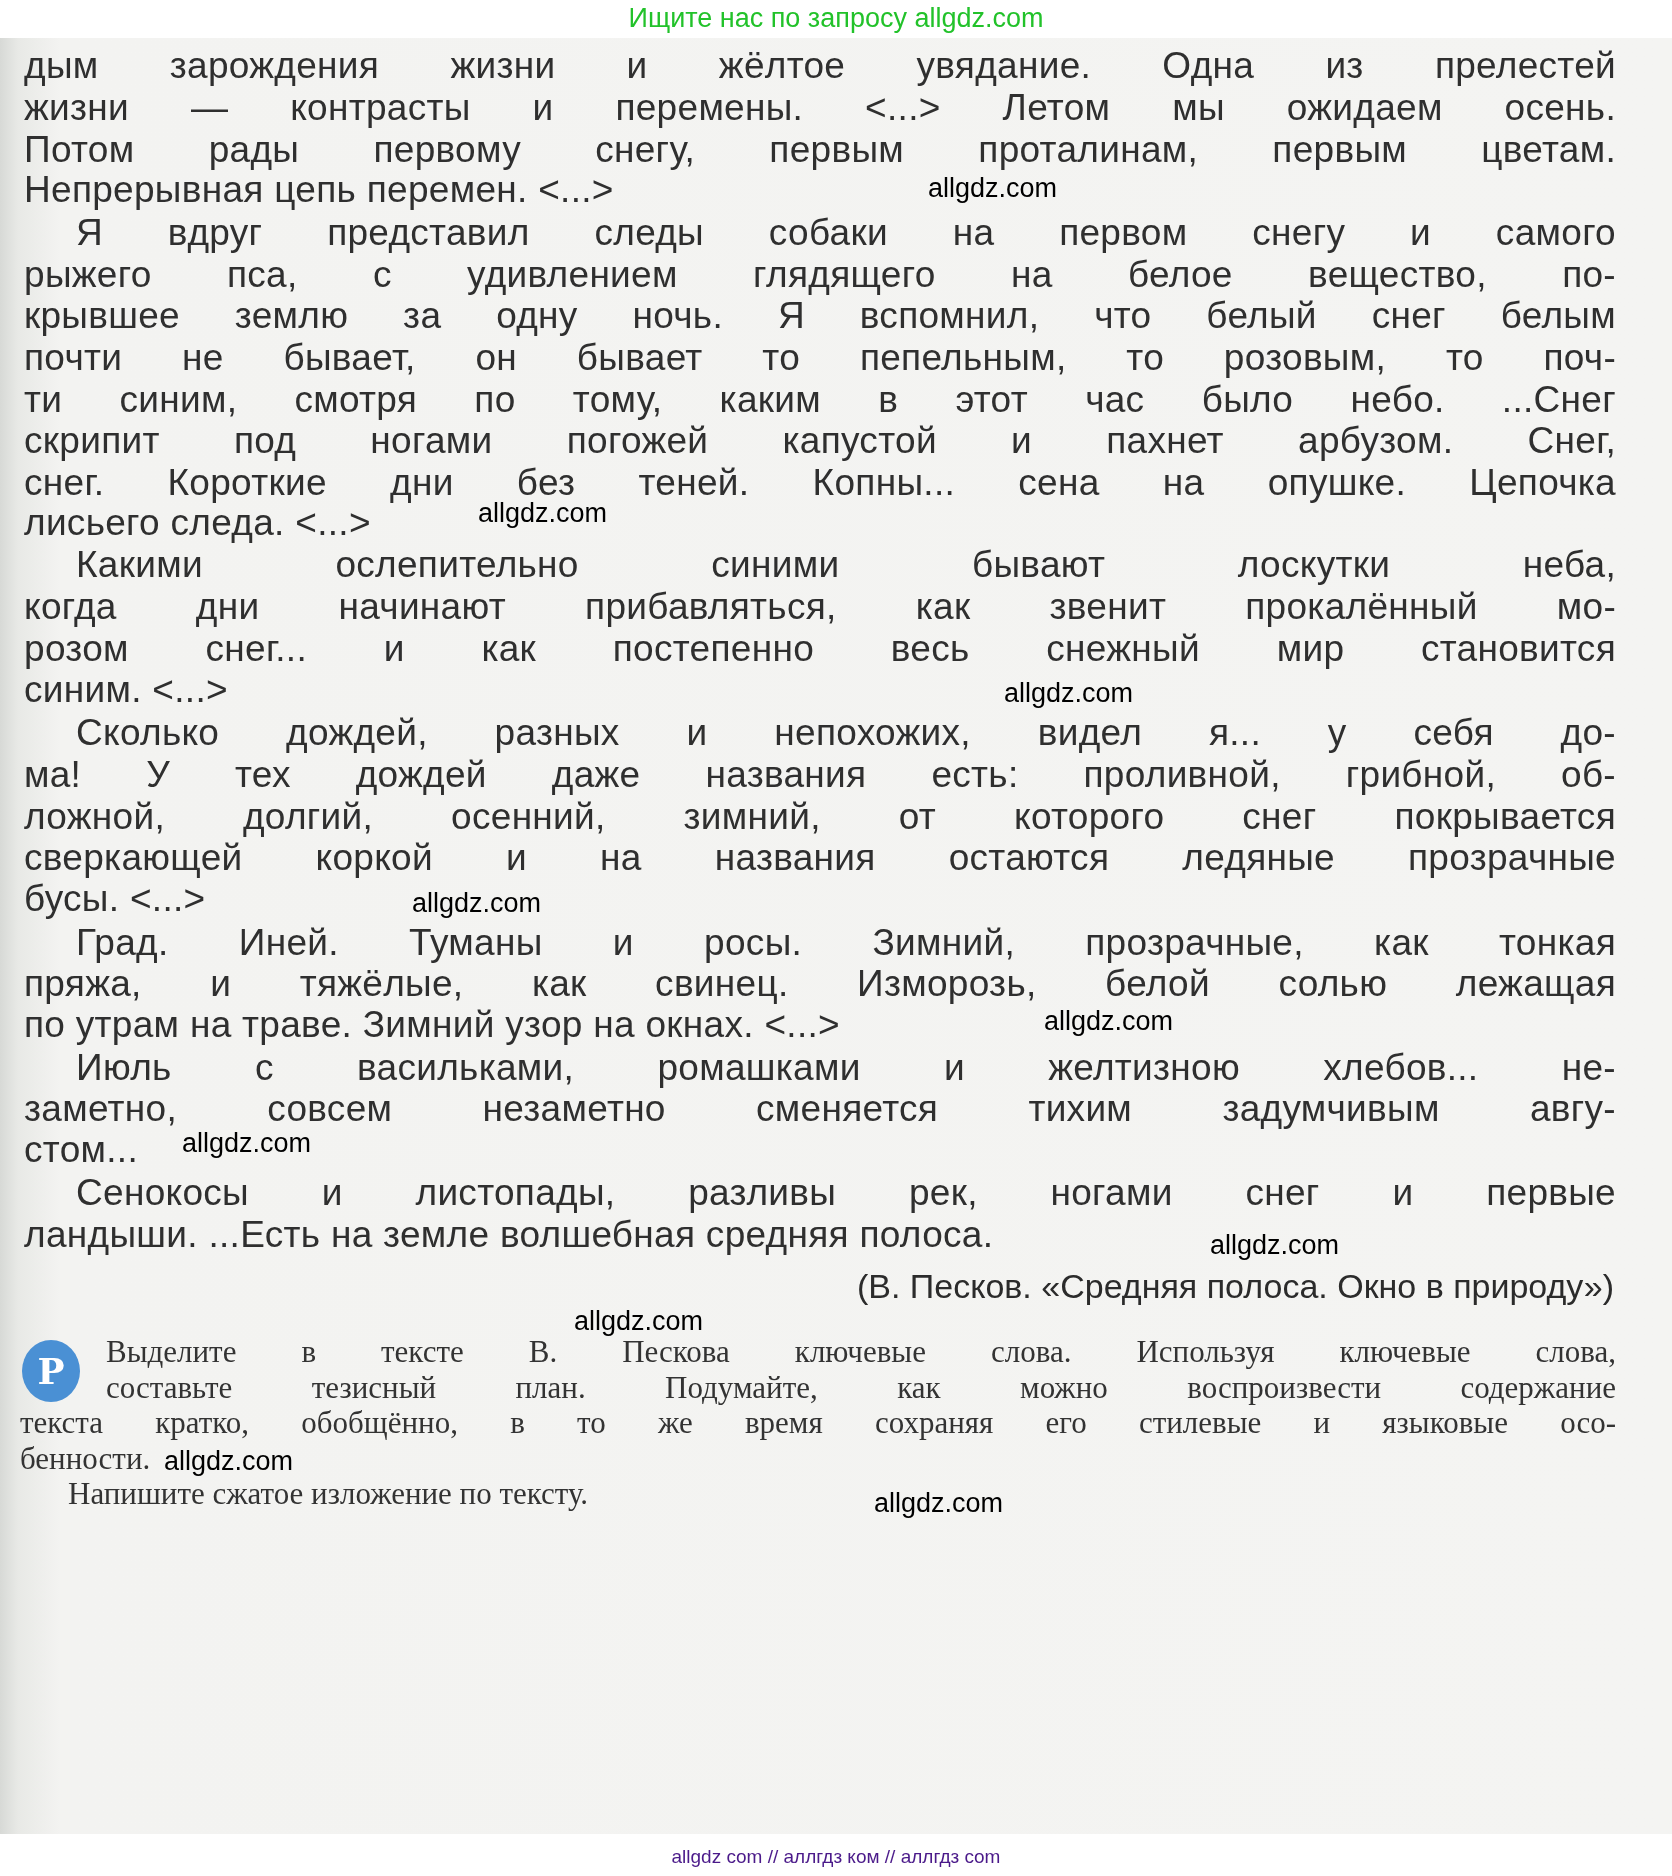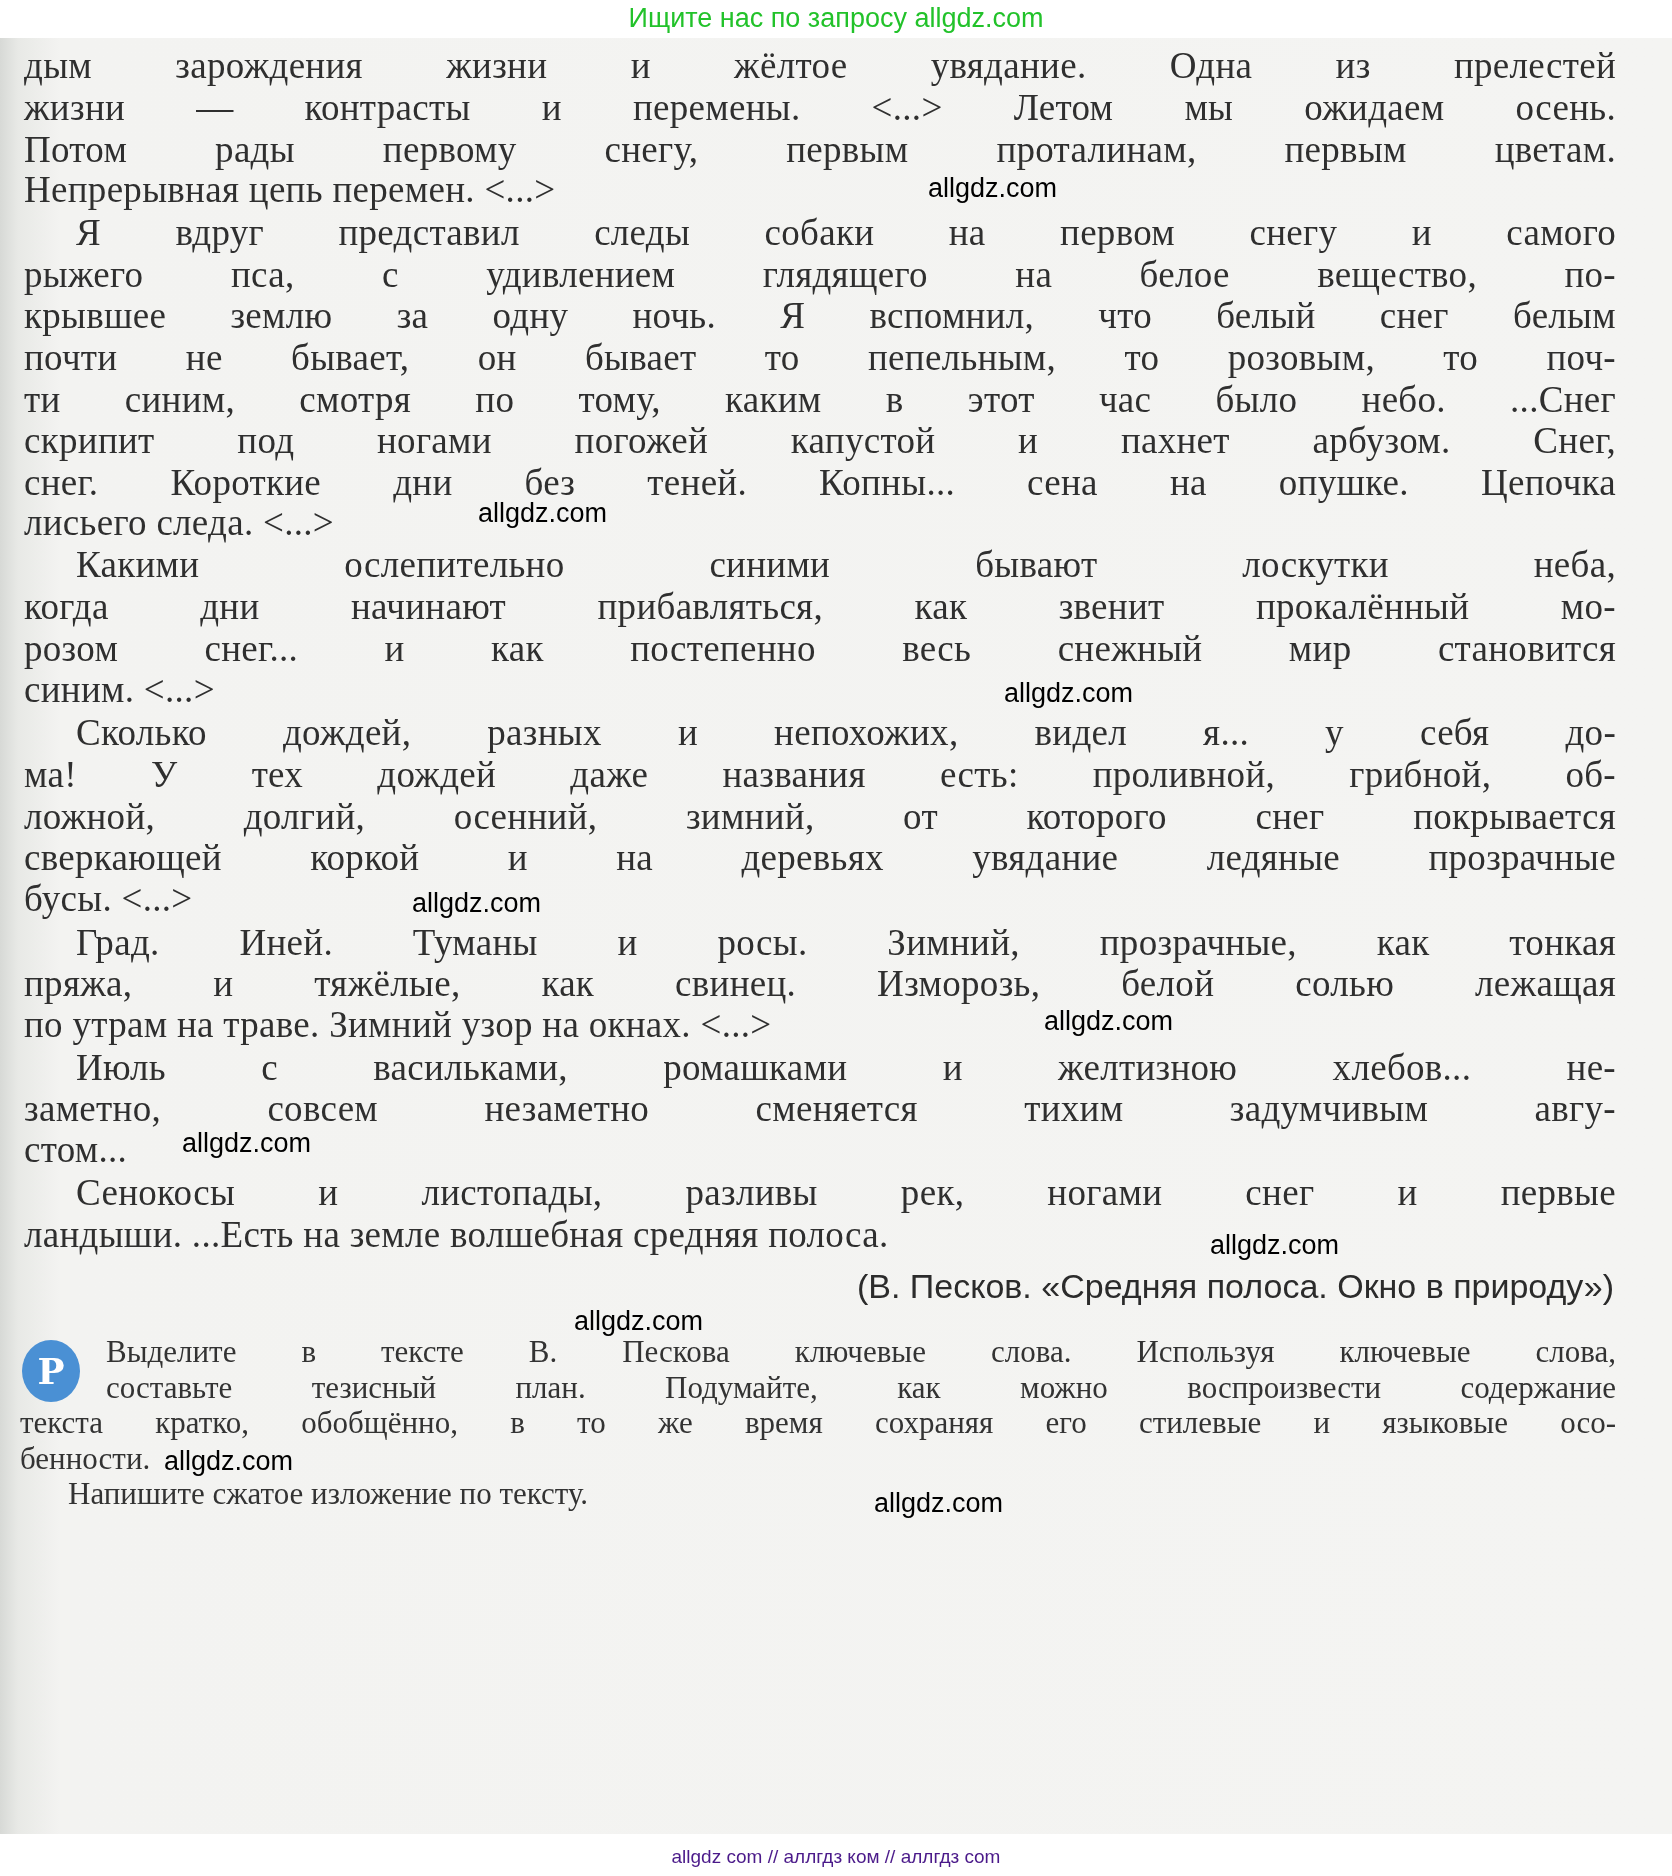--- a/index.html
+++ b/index.html
@@ -12,21 +12,21 @@
     position: absolute; left: 0; top: 2px; width: 1672px; height: 32px;
     text-align: center; color: #22c22a;
     font-family: "Liberation Sans", sans-serif; font-size: 27px; line-height: 32px;
   }
   .page {
     position: absolute; left: 0; top: 38px; width: 1672px; height: 1796px;
     background: linear-gradient(to right, #d7d9d6 0px, #e8e9e6 18px, #f3f3f1 60px, #f4f4f2 100%);
   }
   .line {
     position: absolute; left: 24px; width: 1592px; height: 44px;
-    font-family: Liberation Serif, serif; font-size: 37px; line-height: 44px;
+    font-family: Liberation Sans, sans-serif; font-size: 37px; line-height: 44px;
     color: #2f2f2f; white-space: nowrap;
     text-align: justify; text-align-last: justify;
     letter-spacing: 0.3px;
   }
   .line.indent { left: 76px; width: 1540px; }
   .line.last { text-align-last: left; }
   .citation {
     position: absolute; right: 58px; top: 1266px; height: 40px;
     font-family: "Liberation Sans", sans-serif; font-size: 34px; line-height: 40px;
     color: #2b2b2b; white-space: nowrap;
@@ -79,21 +79,21 @@
   <div class="line last" style="top:501px">лисьего следа. &lt;...&gt;</div>
 
   <div class="line indent" style="top:543px">Какими ослепительно синими бывают лоскутки неба,</div>
   <div class="line" style="top:585px">когда дни начинают прибавляться, как звенит прокалённый мо-</div>
   <div class="line" style="top:627px">розом снег... и как постепенно весь снежный мир становится</div>
   <div class="line last" style="top:668px">синим. &lt;...&gt;</div>
 
   <div class="line indent" style="top:711px">Сколько дождей, разных и непохожих, видел я... у себя до-</div>
   <div class="line" style="top:753px">ма! У тех дождей даже названия есть: проливной, грибной, об-</div>
   <div class="line" style="top:795px">ложной, долгий, осенний, зимний, от которого снег покрывается</div>
-  <div class="line" style="top:836px">сверкающей коркой и на деревьях увядание ледяные прозрачные</div>
+  <div class="line" style="top:836px">сверкающей коркой и на названия остаются ледяные прозрачные</div>
   <div class="line last" style="top:877px">бусы. &lt;...&gt;</div>
 
   <div class="line indent" style="top:921px">Град. Иней. Туманы и росы. Зимний, прозрачные, как тонкая</div>
   <div class="line" style="top:962px">пряжа, и тяжёлые, как свинец. Изморозь, белой солью лежащая</div>
   <div class="line last" style="top:1003px">по утрам на траве. Зимний узор на окнах. &lt;...&gt;</div>
 
   <div class="line indent" style="top:1046px">Июль с васильками, ромашками и желтизною хлебов... не-</div>
   <div class="line" style="top:1087px">заметно, совсем незаметно сменяется тихим задумчивым авгу-</div>
   <div class="line last" style="top:1128px">стом...</div>
 

